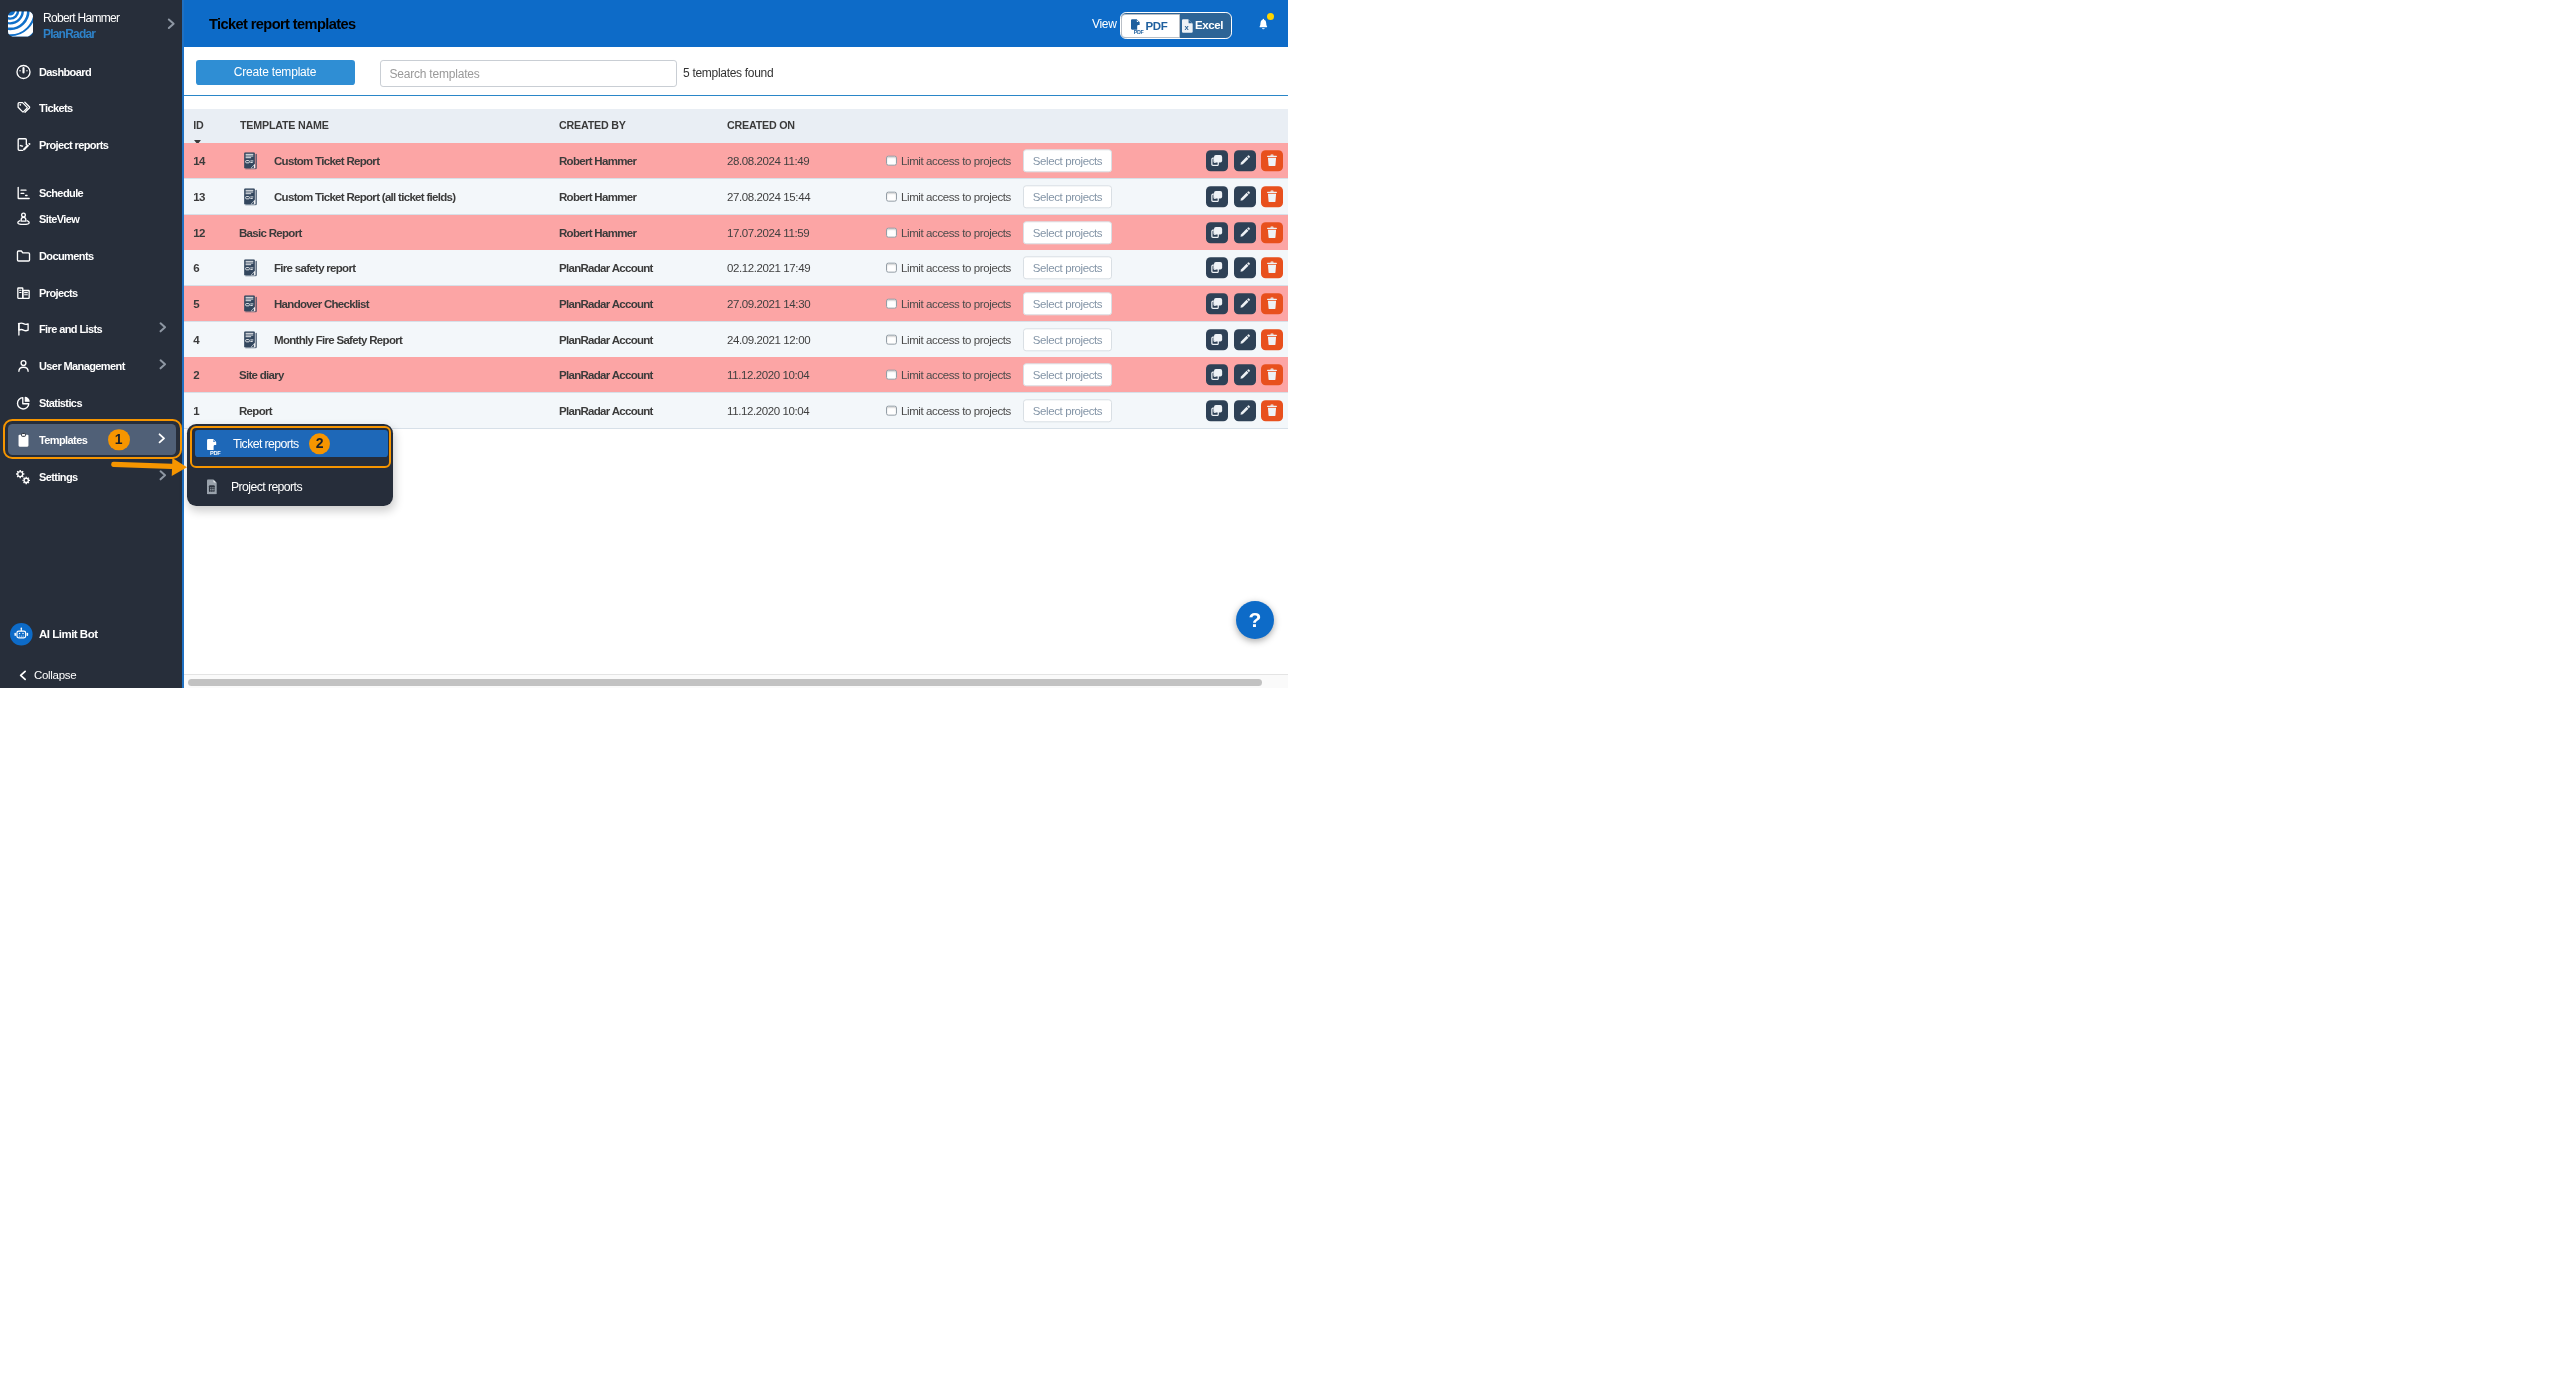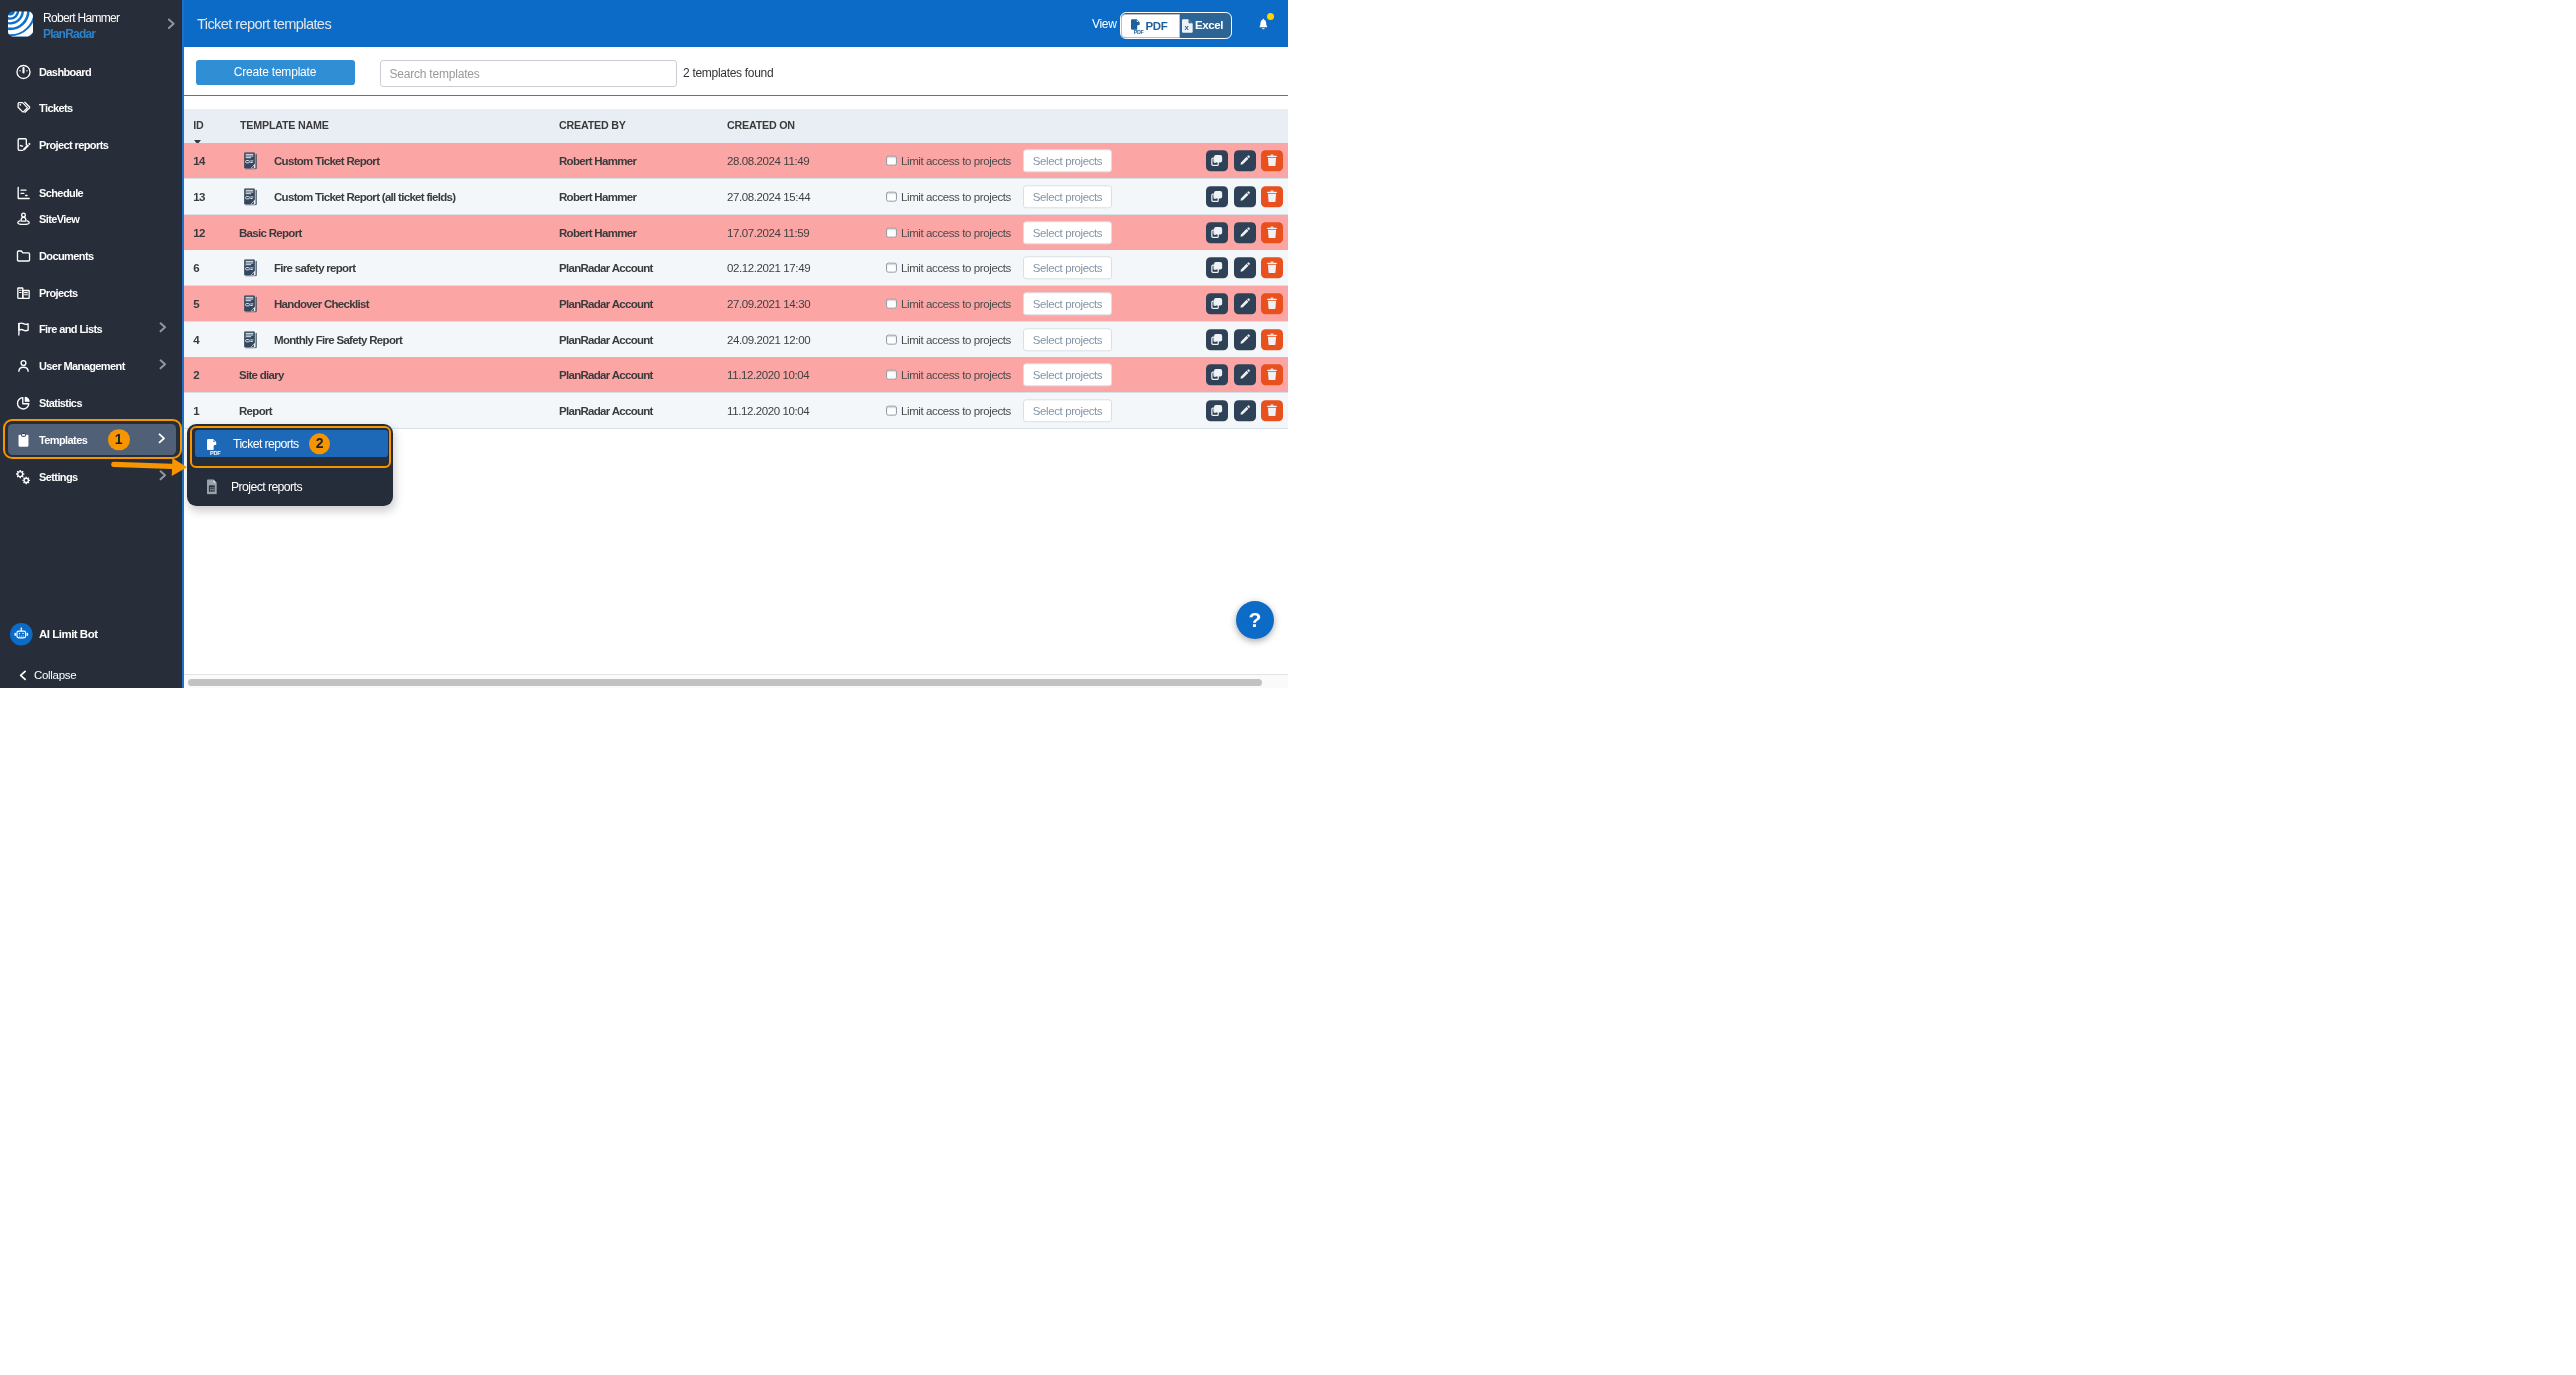--- a/index.html
+++ b/index.html
@@ -2,21 +2,21 @@
 <html style="font-size:12.3px"><head>
 <meta charset="utf-8">
 <style>
 * { margin:0; padding:0; box-sizing:border-box; }
 html,body { width:1288px; height:688px; overflow:hidden; font-family:"Liberation Sans", sans-serif; background:#fff; }
 .abs { position:absolute; }
 #sidebar { position:absolute; left:0; top:0; width:182px; height:688px; background:#272e3a; }
 #accent { position:absolute; left:182px; top:0; width:2.3px; height:688px; background:#1f70c2; }
 #main { position:absolute; left:184px; top:0; width:1104px; height:688px; background:#fff; }
 #appheader { position:absolute; left:0; top:0; width:1104px; height:47px; background:#0d6bc8; }
-#appheader h1 { position:absolute; left:13px; top:16px; font-size:14.6px; font-weight:normal; color:#e5e5e5; letter-spacing:-0.6px; }
+#appheader h1 { position:absolute; left:25px; top:16px; font-size:14.6px; font-weight:bold; color:#000000; letter-spacing:-0.6px; }
 .navitem { position:absolute; left:0; width:182px; height:37px; color:#fff; }
 .navitem .nicon { position:absolute; left:14.6px; top:50%; transform:translateY(-50%); }
 .navitem .ntext { position:absolute; left:39px; top:50%; transform:translateY(-50%); font-size:11px; font-weight:bold; letter-spacing:-0.6px; white-space:nowrap; }
 .chev { position:absolute; top:50%; transform:translateY(-50%); }
 .thead { position:absolute; left:0; top:109px; width:1104px; height:34px; background:#e9eef4; }
 .th { position:absolute; font-size:10.7px; font-weight:bold; color:#3a3a3a; letter-spacing:-0.2px; top:10px; }
 .row { position:absolute; left:0; width:1104px; height:36px; border-bottom:0.8px solid #d7e0e8; background:#fca5a5; }
 .row.alt { background:#f3f7fa; }
 .cell { position:absolute; top:50%; transform:translateY(-50%); font-size:11.5px; color:#3b3b3b; white-space:nowrap; letter-spacing:-0.3px; }
 .cell.bold { letter-spacing:-0.7px; }
@@ -234,21 +234,21 @@
 </div>
 <div class="abs" style="left:1074px;top:17.7px;width:10.7px;height:12.3px;"><svg width="10.7" height="12.3" viewBox="0 0 28 32">
           <path d="M14 2 Q16 2 16 4 Q16 4.3 15.9 4.6 Q21.5 5.6 21.5 13 Q21.5 19.5 23.6 22.3 Q25 24.2 22.8 24.2 H5.2 Q3 24.2 4.4 22.3 Q6.5 19.5 6.5 13 Q6.5 5.6 12.1 4.6 Q12 4.3 12 4 Q12 2 14 2 Z" fill="#fff"></path>
           <path d="M10.3 26.5 Q10.6 29.5 14 29.5 Q17.4 29.5 17.7 26.5 Z" fill="#fff"></path>
         </svg></div>
 <div class="abs" style="left:1083px;top:13px;width:7px;height:7px;border-radius:50%;background:#fdd400;"></div>
 </div>
   <div class="abs" style="left:0;top:47px;width:1104px;height:49px;border-bottom:1.5px solid #2a86c8;background:#fff;">
 <div class="abs" style="left:11.5px;top:13.4px;width:159px;height:24.6px;background:#2f8ed4;border-radius:3.1px;color:#fff;font-size:12px;letter-spacing:-0.2px;text-align:center;line-height:24.6px;">Create template</div>
 <div class="abs" style="left:196px;top:13.4px;width:297px;height:27px;background:#fff;border:0.8px solid #c9ced4;border-radius:3.1px;color:#999;font-size:12px;letter-spacing:-0.2px;line-height:26px;padding-left:8.4px;">Search templates</div>
-<div class="abs" style="left:499px;top:19px;color:#333;font-size:12px;letter-spacing:-0.3px;">2 templates found</div>
+<div class="abs" style="left:499px;top:19px;color:#333;font-size:12px;letter-spacing:-0.3px;">5 templates found</div>
 </div>
   <div class="thead">
     <div class="th" style="left:9.2px;">ID</div>
     <div class="abs" style="left:10px;top:25px;"><svg width="7" height="4.6" viewBox="0 0 9 6">
           <path d="M0 0 H9 L4.5 6 Z" fill="#3a3a3a"></path>
         </svg></div>
     <div class="th" style="left:56px;">TEMPLATE NAME</div>
     <div class="th" style="left:375px;">CREATED BY</div>
     <div class="th" style="left:543px;">CREATED ON</div>
   </div>

